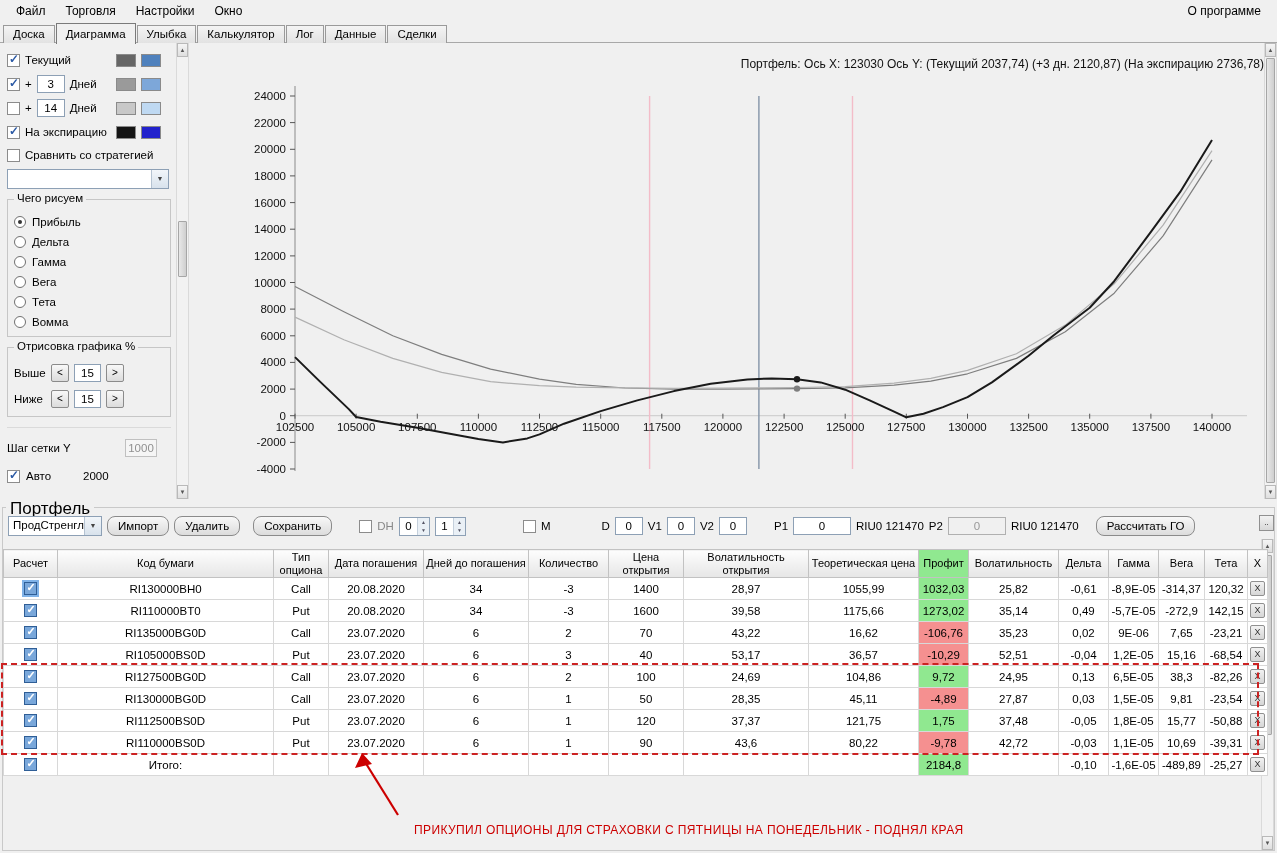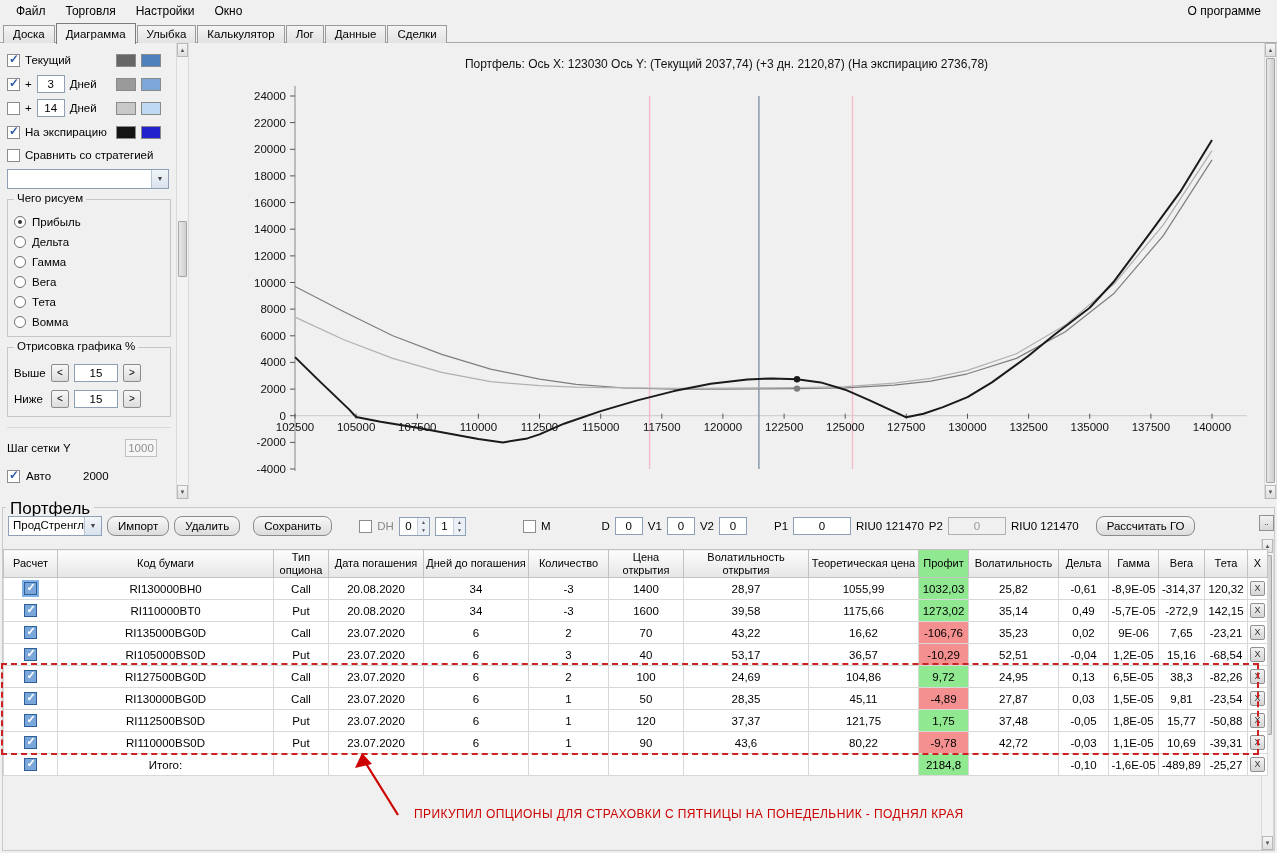--- a/index.html
+++ b/index.html
@@ -32,37 +32,37 @@
 .gbox{border:1px solid #C6C6C6;position:relative;margin-top:10px;padding:12px 6px 4px}
 .gcap{position:absolute;top:-8px;left:6px;background:#F0F0F0;padding:0 3px}
 .radio-row{display:flex;align-items:center;gap:6px;height:20px}
 .radio{width:12px;height:12px;border:1px solid #707070;border-radius:50%;background:#FFF;position:relative;display:inline-block;flex:none}
 .radio.sel::after{content:"";position:absolute;left:3px;top:3px;width:4px;height:4px;border-radius:50%;background:#333}
 .rg-row{display:flex;align-items:center;gap:5px;height:26px}
 .rg-lbl{width:32px}
 .sbtn{width:18px;height:18px;border:1px solid #8B8B8B;border-radius:2px;background:linear-gradient(#F8F8F8,#DCDCDC);font-size:10px;line-height:1}
 .sbtn.left::before{content:"<"}
 .sbtn.right::before{content:">"}
-.rg-in{width:44px}
+.rg-in{width:27px}
 .gridstep{margin-top:10px;border-top:1px solid #DADADA;padding-top:8px}
 .gs-row{display:flex;align-items:center;height:24px}
 .gs-in{width:32px;margin-left:auto;margin-right:14px;border-color:#C0C0C0;color:#909090;background:#F5F5F5}
 .gs-row2{display:flex;align-items:center;gap:6px;height:24px;margin-top:4px}
 .gs-val{margin-left:26px}
 
 .vscroll{width:13px;background:#F2F2F2;border-left:1px solid #DADADA;border-right:1px solid #DADADA;position:relative}
 .vs-btn{position:absolute;left:0;right:0;height:14px;background:linear-gradient(#F5F5F5,#DFDFDF);border:1px solid #B9B9B9;text-align:center;color:#555}
 .vs-btn.up{top:0}
 .vs-btn.up::before{content:"▲";font-size:6px;line-height:12px;display:block}
 .vs-btn.down{bottom:0}
 .vs-btn.down::before{content:"▼";font-size:6px;line-height:12px;display:block}
 .vs-thumb{position:absolute;left:1px;right:1px;background:linear-gradient(90deg,#E8E8E8,#CFCFCF);border:1px solid #A6A6A6;border-radius:1px}
 
 .chart-wrap{flex:1;position:relative}
-.chart-title{position:absolute;top:14px;left:0;right:0;text-align:center;font-size:12px;color:#111;z-index:2}
+.chart-title{position:absolute;top:14px;left:0;right:0;text-align:right;font-size:12px;color:#111;z-index:2}
 #chart-svg{position:absolute;top:0;left:0}
 
 .portfolio{position:relative;height:354px}
 .pf-border{position:absolute;left:2px;right:2px;top:8px;bottom:2px;border:1px solid #C9C9C9}
 .pf-caption{position:absolute;left:6px;top:0;background:#F0F0F0;padding:0 4px;font-size:17px;z-index:2}
 .pf-toolbar{position:absolute;left:8px;top:15px;right:34px;height:24px;display:flex;align-items:center;gap:5px;font-size:11.5px;z-index:2}
 .btn{font-family:"Liberation Sans",sans-serif;font-size:11.5px;padding:3px 10px;background:linear-gradient(#F8F8F8,#DCDCDC);border:1px solid #8B8B8B;border-radius:8px;white-space:nowrap}
 .spin{display:inline-flex;border:1px solid #8DA0B5;background:#fff;height:19px}
 .spin input{width:17px;border:none;text-align:center;font-size:11.5px;font-family:"Liberation Sans",sans-serif}
 .spin .arrows{width:12px;display:flex;flex-direction:column;border-left:1px solid #C5D0DC}
@@ -82,21 +82,21 @@
 .pf-table td{border:1px solid #D8D8D8;height:22px;text-align:center;font-size:11.5px;padding:0 2px;background:#FFF;overflow:hidden;white-space:nowrap}
 .pf-table td.profit-green{background:#90E890}
 .pf-table td.profit-red{background:#F59090}
 .tcb{width:13px;height:13px;display:inline-block;position:relative;background:#79A7DA;border:1px solid #2F5E96;vertical-align:middle}
 .tcb.checked::after{content:"✓";position:absolute;left:1.5px;top:-2.5px;font-size:11px;font-weight:bold;color:#FFF}
 .tcb.focused{outline:2px solid #7FB2E8}
 .x-btn{width:15px;height:15px;font-size:9px;line-height:1;padding:0;background:linear-gradient(#F2F2F2,#D6D6D6);border:1px solid #909090;border-radius:2px;color:#333}
 .x-cell{padding:0}
 
 .hl-box{position:absolute;left:1px;top:164px;width:1258px;height:92px;border:2px dashed #CC2222;z-index:4;pointer-events:none}
-.annotation{position:absolute;left:414px;top:308px;color:#CC0000;font-size:12px;letter-spacing:.4px;z-index:4;white-space:nowrap}
+.annotation{position:absolute;left:414px;top:324px;color:#CC0000;font-size:12px;letter-spacing:.4px;z-index:4;white-space:nowrap}
 .arrow-svg{position:absolute;left:352px;top:252px;z-index:4}
 .pf-scroll{position:absolute;right:3px;top:40px;bottom:3px;width:13px}
 </style>
 </head>
 <body>
 
 <div class="app">
 
   <div class="menubar">
       <div class="menu-item">Файл</div>

